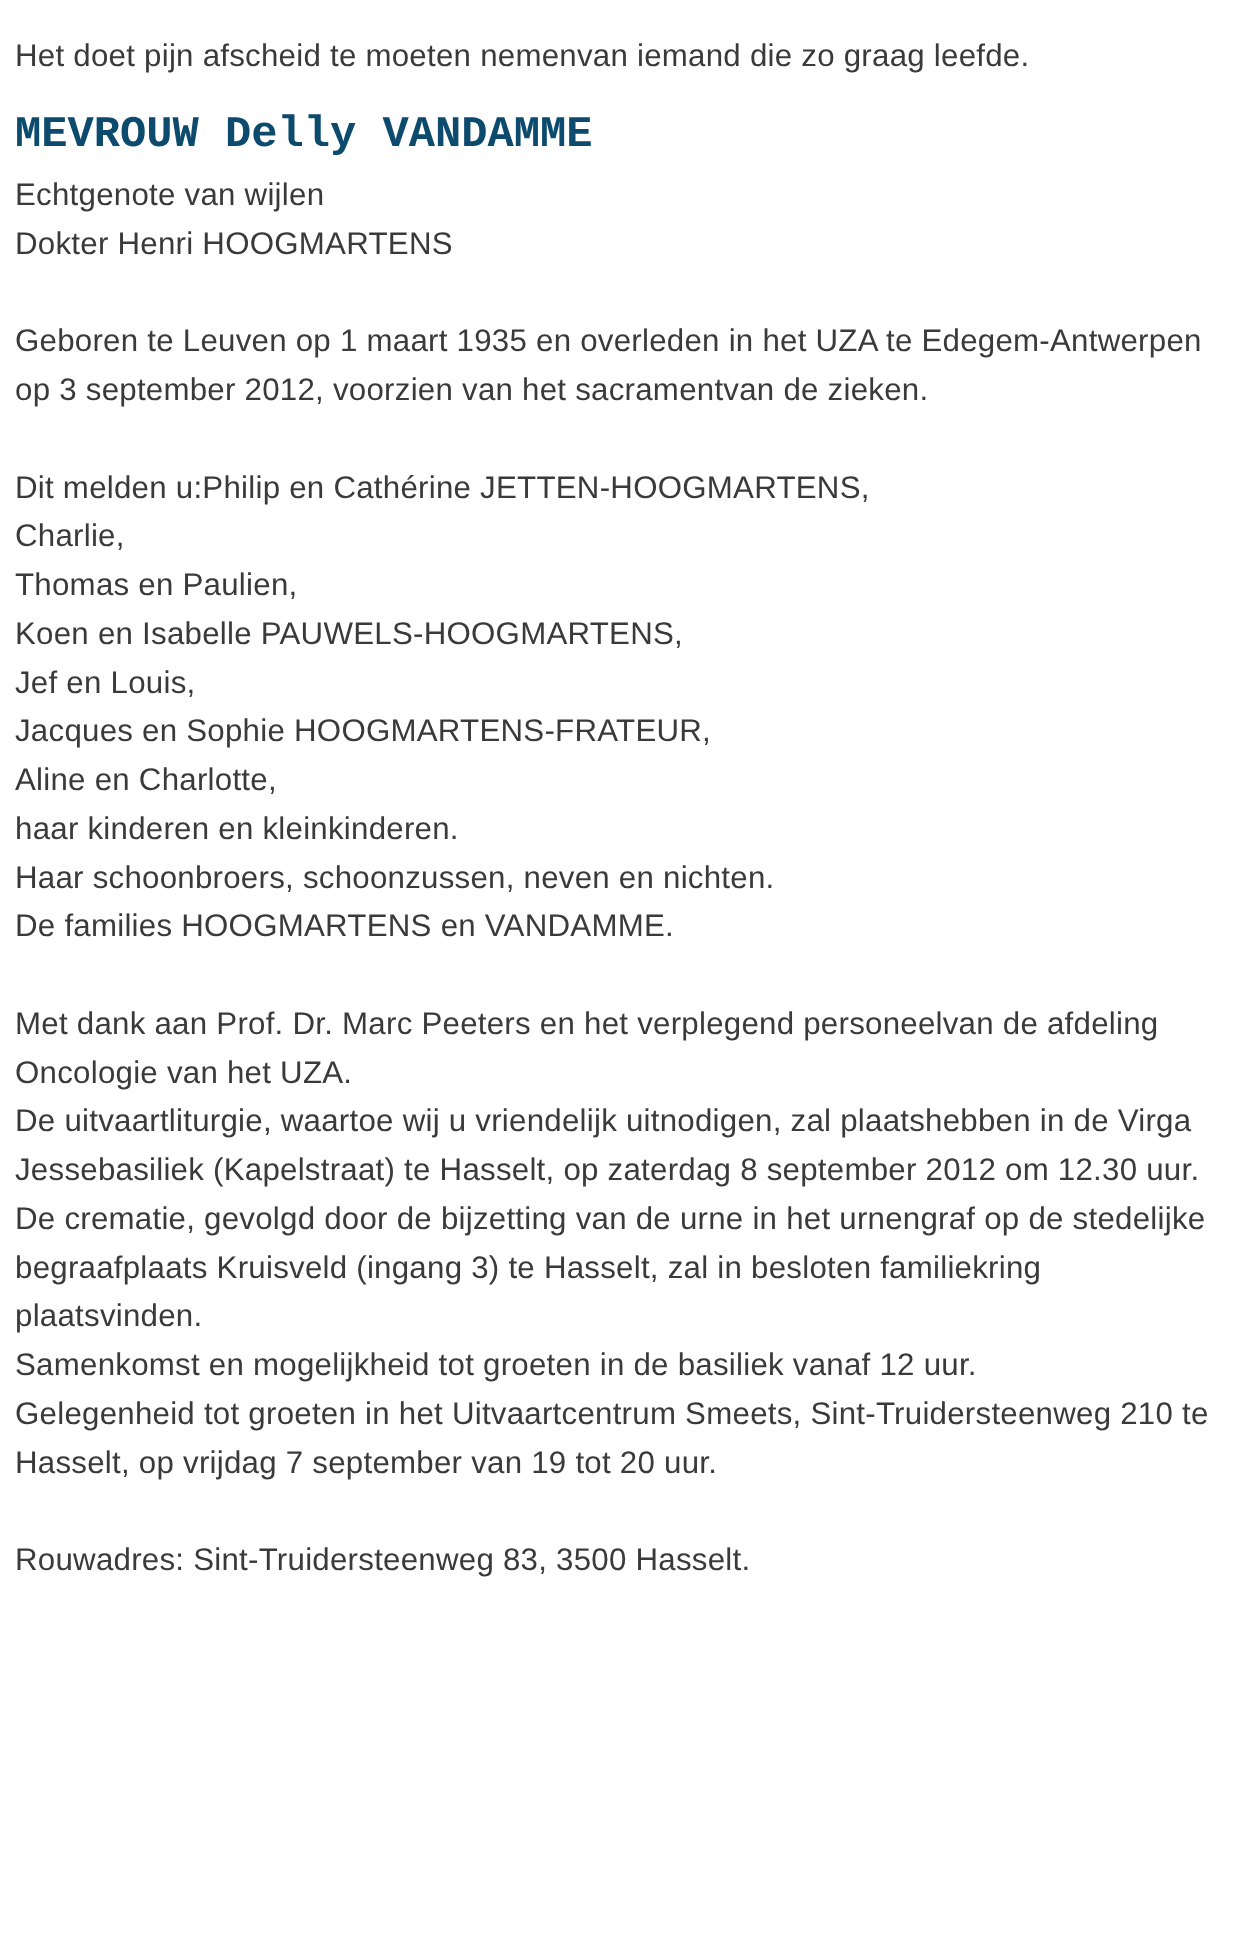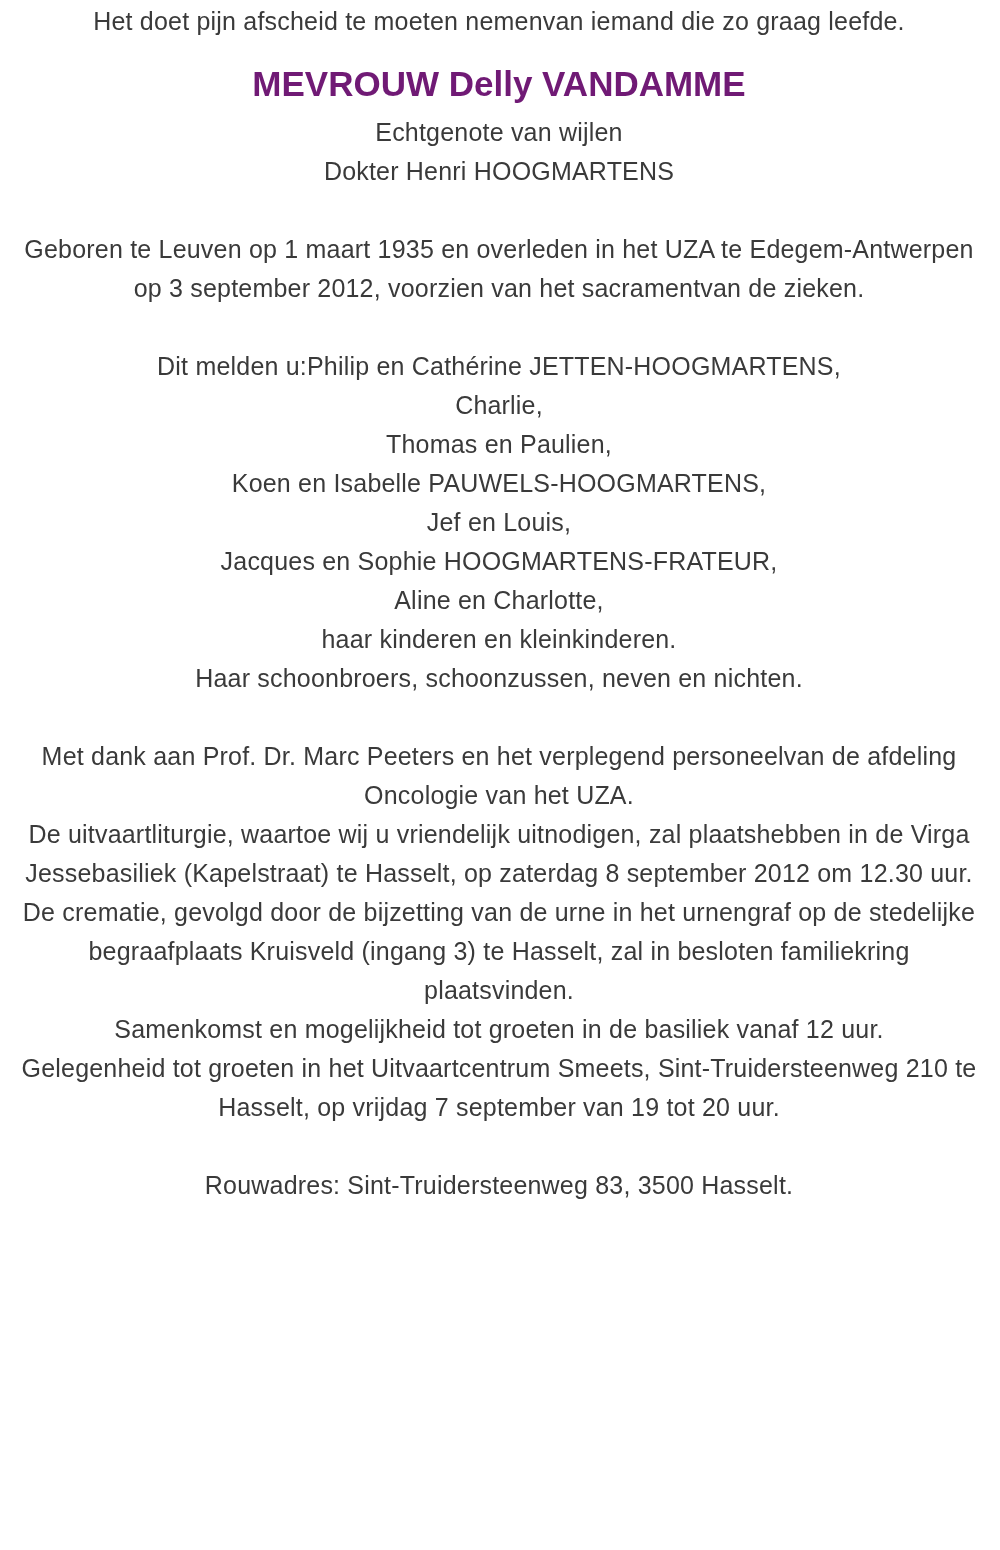--- a/index.html
+++ b/index.html
@@ -8,35 +8,34 @@
     background: #ffffff;
   }
   body {
     width: 1000px;
     min-height: 1550px;
     box-sizing: border-box;
     font-family: "Liberation Sans", sans-serif;
     color: #3a3a3a;
   }
   .doc {
-    padding: 2px 14px 20px 12px;
+    padding: 26px 14px 20px 12px;
     font-size: 25px;
     line-height: 39px;
     letter-spacing: 0.2px;
-    text-align: center;
   }
   .line, .para {
     margin: 0;
     padding: 0;
   }
   .title {
-    font-family: Liberation Sans, sans-serif;
+    font-family: Liberation Mono, monospace;
     font-size: 35px;
     font-weight: 700;
-    color: #701a75;
+    color: #0c4a6e;
     line-height: 42px;
     margin: 22px 0 8px 0;
     letter-spacing: 0px;
   }
   .spacer {
     height: 39px;
   }
 </style>
 </head>
 <body>
@@ -59,20 +58,21 @@
   <section>
     <p class="line">Dit melden u:Philip en Cathérine JETTEN-HOOGMARTENS,</p>
     <p class="line">Charlie,</p>
     <p class="line">Thomas en Paulien,</p>
     <p class="line">Koen en Isabelle PAUWELS-HOOGMARTENS,</p>
     <p class="line">Jef en Louis,</p>
     <p class="line">Jacques en Sophie HOOGMARTENS-FRATEUR,</p>
     <p class="line">Aline en Charlotte,</p>
     <p class="line">haar kinderen en kleinkinderen.</p>
     <p class="line">Haar schoonbroers, schoonzussen, neven en nichten.</p>
+    <p class="line">De families HOOGMARTENS en VANDAMME.</p>
   </section>
 
   <div class="spacer"></div>
 
   <section>
     <p class="para">Met dank aan Prof. Dr. Marc Peeters en het verplegend personeelvan de afdeling Oncologie van het UZA.</p>
     <p class="para">De uitvaartliturgie, waartoe wij u vriendelijk uitnodigen, zal plaatshebben in de Virga Jessebasiliek (Kapelstraat) te Hasselt, op zaterdag 8 september 2012 om 12.30 uur.</p>
     <p class="para">De crematie, gevolgd door de bijzetting van de urne in het urnengraf op de stedelijke begraafplaats Kruisveld (ingang 3) te Hasselt, zal in besloten familiekring plaatsvinden.</p>
     <p class="para">Samenkomst en mogelijkheid tot groeten in de basiliek vanaf 12 uur.</p>
     <p class="para">Gelegenheid tot groeten in het Uitvaartcentrum Smeets, Sint-Truidersteenweg 210 te Hasselt, op vrijdag 7 september van 19 tot 20 uur.</p>

